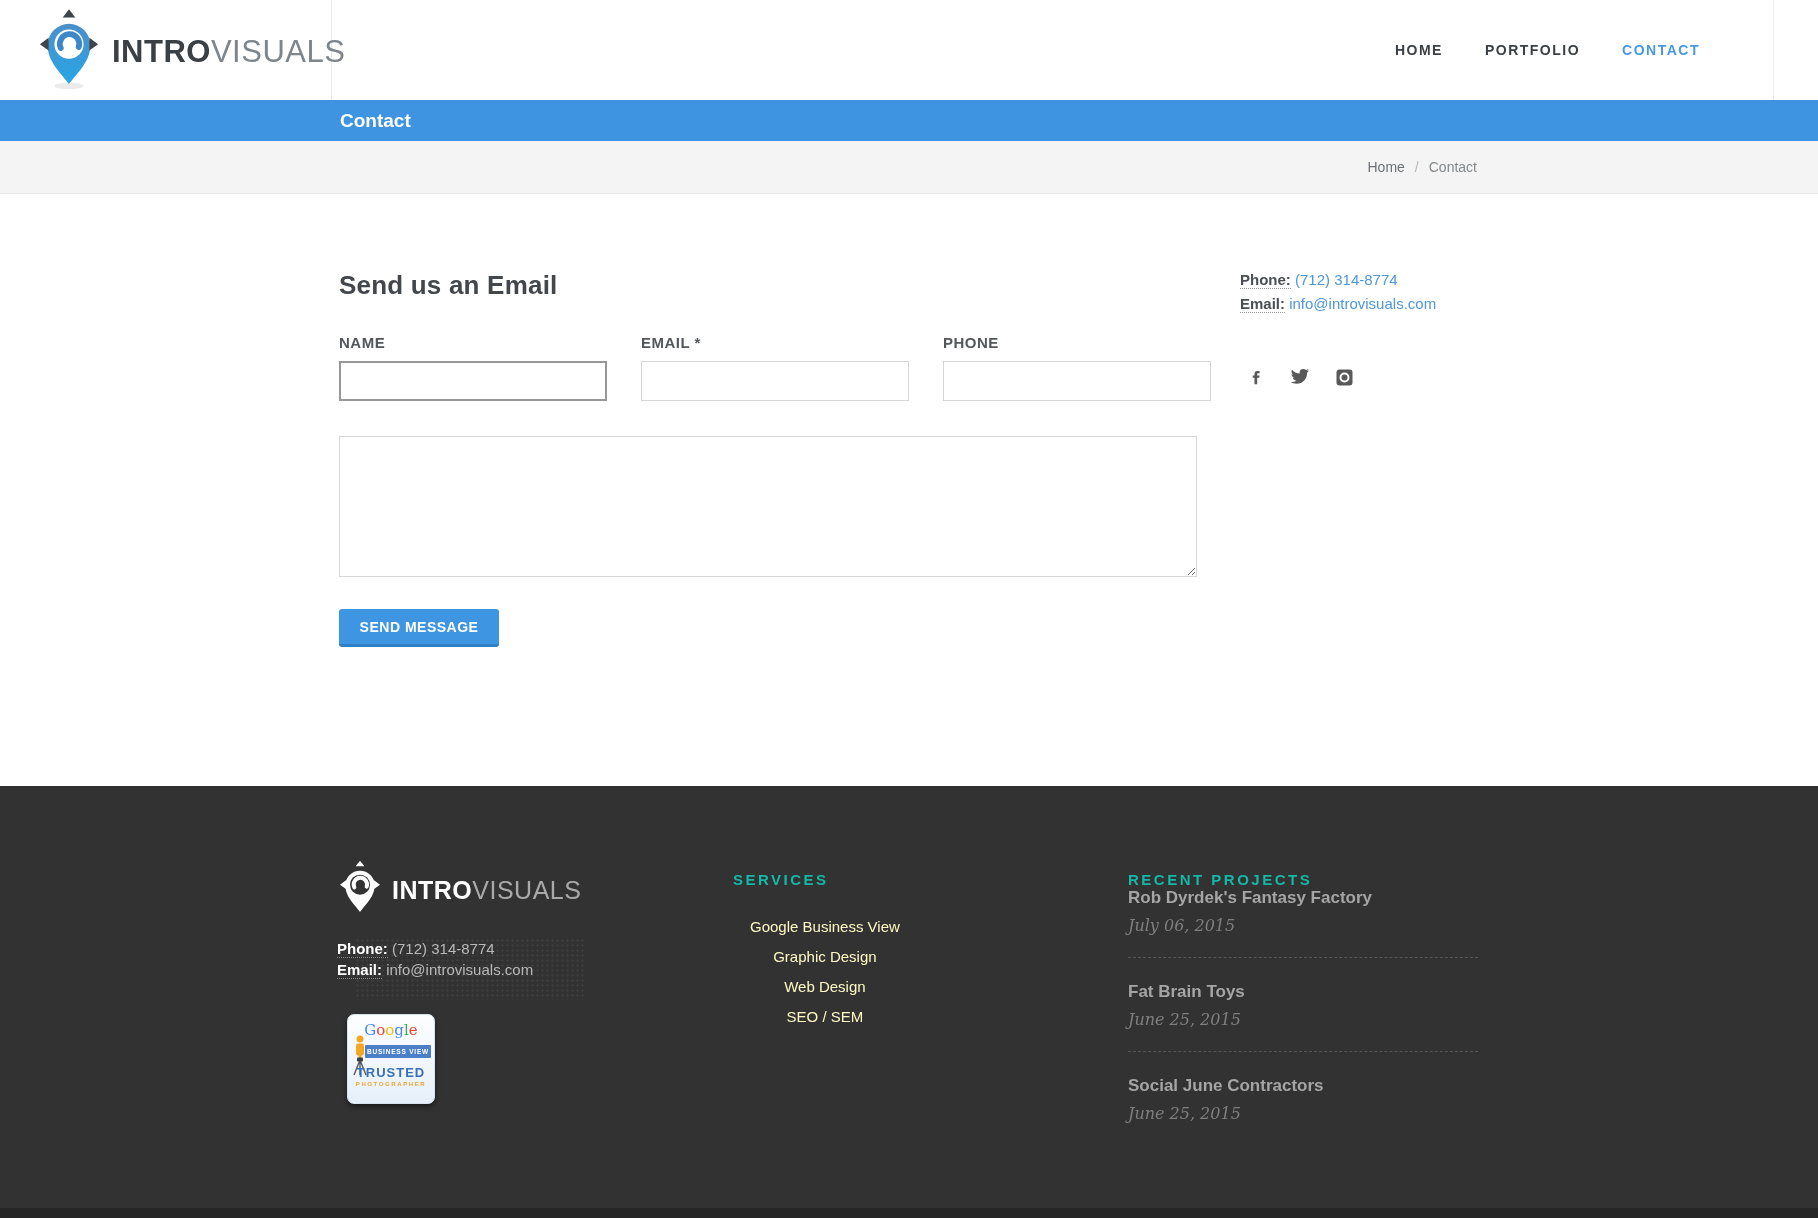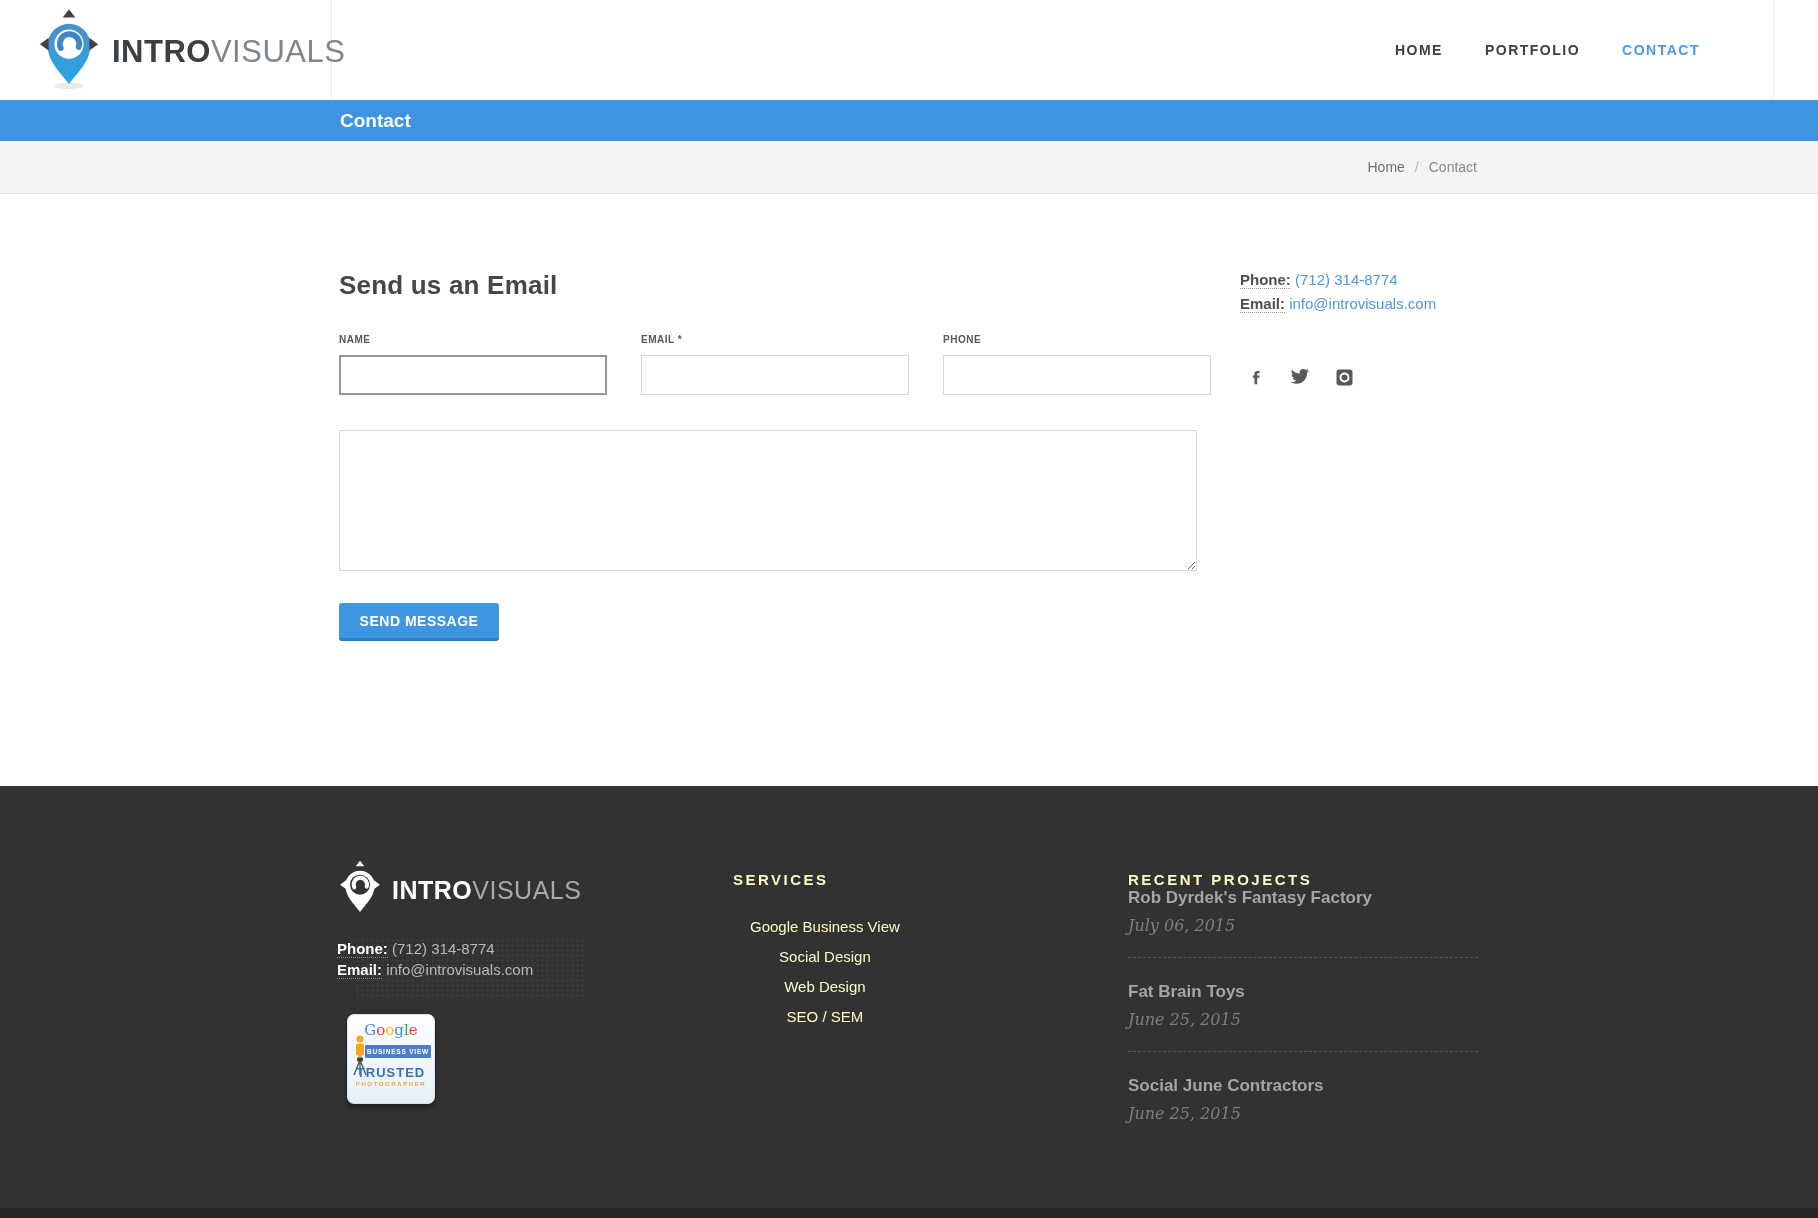--- a/index.html
+++ b/index.html
@@ -33,21 +33,21 @@
   .crumb-sep { margin:0 10px; color:#b7babd; }
   .crumb-cur { color:#85898c; }
 
   
   .main { position:relative; width:100%; height:592px; background:#fff; }
   .page-heading { position:absolute; left:339px; top:76px; font-size:26px; font-weight:700;
     color:#43474c; letter-spacing:.2px; }
   .form-wrap { position:absolute; left:339px; top:140px; width:872px; }
   .field-row { display:flex; gap:34px; }
   .field { width:268px; }
-  .field-label { display:block; font-size:10px; font-weight:700; letter-spacing:.5px;
+  .field-label { display:block; font-size:15px; font-weight:700; letter-spacing:.5px;
     color:#53575b; margin-bottom:10px; }
   .txt-input { width:100%; height:40px; border:1px solid #d6d6d6; background:#fff;
     font-size:15px; padding:0 8px; color:#444; outline:none; }
   .txt-input.focused { border:2px solid #979797; }
   .msg-block { margin-top:35px; }
   .msg-area { width:858px; height:141px; border:1px solid #d6d6d6; background:#fff;
     font-size:15px; padding:8px; color:#444; outline:none; resize:both;
     font-family:"Liberation Sans",sans-serif; }
   .send-btn { margin-top:28px; width:160px; height:38px; background:#3e95e2;
     border:none; border-bottom:3px solid #2e7fc4; border-radius:3px; color:#fff;
@@ -83,21 +83,21 @@
   .badge-band { position:absolute; top:30px; left:17px; right:3px; height:13px;
     background:#4b80c9; color:#fff; font-size:6.5px; font-weight:700; letter-spacing:.8px;
     display:flex; align-items:center; justify-content:center; border-radius:1px; }
   .badge-fig { position:absolute; left:4px; top:20px; }
   .badge-trusted { position:absolute; top:50px; left:0; width:100%; text-align:center;
     color:#3a6fb7; font-size:13px; font-weight:700; letter-spacing:1px; }
   .badge-photog { position:absolute; top:66px; left:0; width:100%; text-align:center;
     color:#f0a32f; font-size:6px; font-weight:700; letter-spacing:1.6px; }
   .gL0{color:#4285f4}.gL1{color:#ea4335}.gL2{color:#fbbc05}.gL3{color:#4285f4}.gL4{color:#34a853}.gL5{color:#ea4335}
 
-  .f-col-heading { font-size:15px; font-weight:700; color:#fef9c3; letter-spacing:2.5px; }
+  .f-col-heading { font-size:15px; font-weight:700; color:#14b8a6; letter-spacing:2.5px; }
   .services { position:absolute; left:733px; top:85px; }
   .svc-list { margin-top:30px; }
   .svc-item { margin-left:17px; font-size:15px; color:#fef9c3; margin-bottom:13px; cursor:pointer;text-align:center; }
   .projects { position:absolute; left:1128px; top:85px; width:350px; }
   .prj-list { }
   .prj-title { font-size:17px; font-weight:700; color:#a5a5a5; cursor:pointer; }
   .prj-date { font-size:16px; font-style:italic; color:#7f7f7f;
     font-family:"DejaVu Serif", serif; margin-top:8px; }
   .prj-sep { border:none; border-top:1px dashed #565656; margin:22px 0 24px 0; }
 
@@ -245,21 +245,21 @@
       </svg>
     </div>
     <div class="badge-trusted">TRUSTED</div>
     <div class="badge-photog">PHOTOGRAPHER</div>
   </div>
 
   <div class="services">
     <div class="f-col-heading">SERVICES</div>
     <div class="svc-list">
       <div class="svc-item">Google Business View</div>
-      <div class="svc-item">Social Design</div>
+      <div class="svc-item">Graphic Design</div>
       <div class="svc-item">Web Design</div>
       <div class="svc-item">SEO / SEM</div>
     </div>
   </div>
 
   <div class="projects">
     <div class="f-col-heading">RECENT PROJECTS</div>
     <div class="prj-list">
       <div>
         <div class="prj-title">Rob Dyrdek's Fantasy Factory</div>

